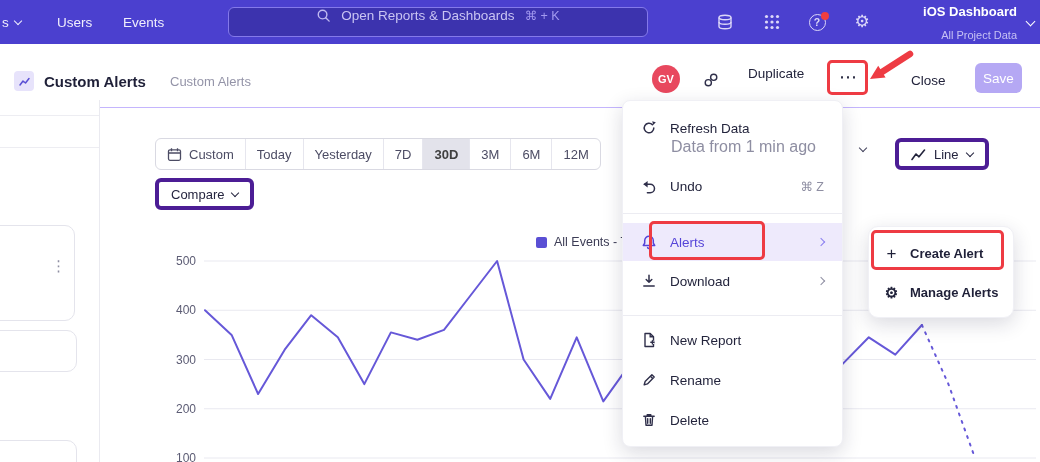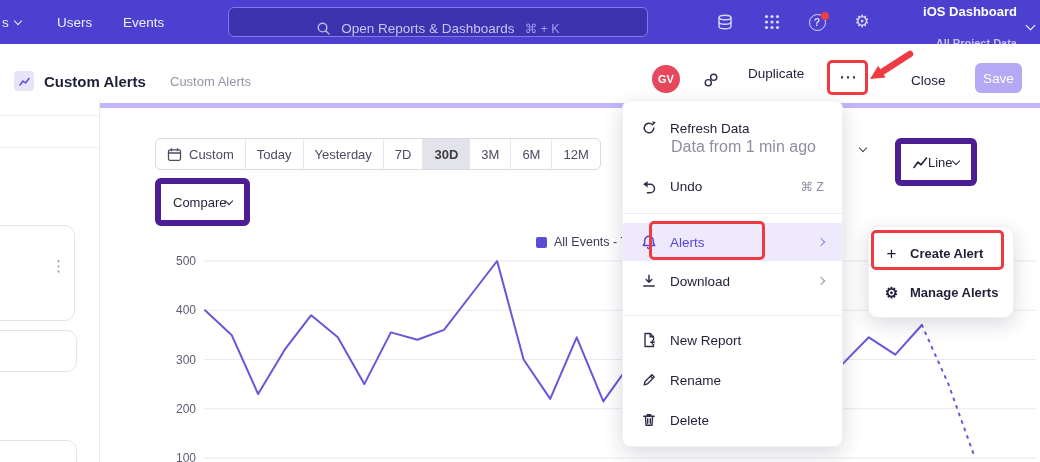--- a/index.html
+++ b/index.html
@@ -5,54 +5,54 @@
   *{margin:0;padding:0;box-sizing:border-box}
   html,body{background:#ffffff}
   body{font-family:"Liberation Sans",sans-serif;}
   .app{position:relative;width:1040px;height:462px;overflow:hidden;background:#fff}
 
   
   .topnav{position:absolute;left:0;top:0;width:100%;height:44px;background:#4b40cf}
   .nav-item{position:absolute;font-size:13.5px;color:#f0eefc;cursor:pointer;display:flex;align-items:center;gap:6px;white-space:nowrap}
   .chev{display:inline-block;width:6px;height:6px;border-right:1.8px solid currentColor;border-bottom:1.8px solid currentColor;transform:rotate(45deg);margin-top:-3px}
   .chev.right{transform:rotate(-45deg);margin-top:0}
-  .searchbar{position:absolute;left:228px;top:7px;width:420px;height:30px;background:#3c33ae;border:1px solid #8479ea;border-radius:6px;display:flex;align-items:flex-end;justify-content:center;gap:10px;color:#c9c4f3;font-size:13.5px;cursor:pointer}
+  .searchbar{position:absolute;left:228px;top:7px;width:420px;height:30px;background:#3c33ae;border:1px solid #8479ea;border-radius:6px;display:flex;align-items:flex-start;justify-content:center;gap:10px;color:#c9c4f3;font-size:13.5px;cursor:pointer}
   .searchbar .shortcut{color:#a39af0;font-size:12.5px}
   .nav-ico{position:absolute;width:18px;height:18px;cursor:pointer;display:flex;align-items:center;justify-content:center}
   .help-circ{width:17px;height:17px;border:1.5px solid #dcd7f8;border-radius:50%;color:#dcd7f8;font-size:10.5px;display:flex;align-items:center;justify-content:center;font-weight:bold;position:relative}
   .red-dot{position:absolute;top:-3px;right:-4px;width:8px;height:8px;background:#f03e3e;border-radius:50%}
   .gear-glyph{font-size:17px;color:#dcd7f8;line-height:1}
   .project{position:absolute;right:6px;top:4px;display:flex;align-items:center;gap:10px;color:#fff;cursor:pointer}
   .proj-txt{text-align:right}
   .proj-title{font-size:13px;font-weight:bold}
-  .proj-sub{font-size:11px;color:#c6c0f4;font-weight:bold;margin-top:18px}
-
-  
-  .header{position:absolute;left:0;top:44px;width:100%;height:64px;background:#fff;border-bottom:5px solid #c4b5fd}
+  .proj-sub{font-size:11px;color:#c6c0f4;font-weight:normal;margin-top:10px}
+
+  
+  .header{position:absolute;left:0;top:44px;width:100%;height:64px;background:#fff;border-bottom:1px solid #c4b5fd}
   .report-icon{position:absolute;left:14px;top:27px;width:20px;height:20px;background:#e7e3fb;border-radius:4px;display:flex;align-items:center;justify-content:center}
   .h-title{position:absolute;left:44px;top:29px;font-size:15px;font-weight:bold;color:#1f2038}
   .h-crumb{position:absolute;left:170px;top:30px;font-size:13px;color:#9494a8}
   .avatar{position:absolute;left:652px;top:21px;width:28px;height:28px;border-radius:50%;background:#e8485e;color:#fff;font-size:11px;font-weight:bold;display:flex;align-items:center;justify-content:center;cursor:pointer}
   .link-btn{position:absolute;left:703px;top:28px;cursor:pointer}
   .txt-btn{position:absolute;font-size:13.5px;color:#23243c;cursor:pointer}
   .more-btn{position:absolute;left:839px;top:22px;font-size:18px;color:#23243c;cursor:pointer;letter-spacing:1px}
   .save-btn{position:absolute;left:975px;top:19px;width:47px;height:30px;background:#b5a8f4;color:#fff;border:none;border-radius:6px;font-size:13.5px;cursor:pointer;font-family:"Liberation Sans",sans-serif}
 
   
   .sidebar{position:absolute;left:0;top:100px;width:100px;height:362px;background:#fff;border-right:1px solid #eaeaf0;z-index:2}
   .sb-line{position:absolute;left:0;width:100%;border-top:1px solid #ededf2}
   .sb-card{position:absolute;left:-22px;border:1px solid #e4e4ec;border-radius:10px;background:#fff}
   .kebab{position:absolute;color:#8f8fa3;font-size:15px;cursor:pointer;line-height:1}
 
   
   .seg{position:absolute;left:155px;top:138px;height:32px;display:flex;align-items:stretch;background:#fff;border:1px solid #d9d9e2;border-radius:6px;overflow:hidden;z-index:3}
   .seg-item{display:flex;align-items:center;gap:7px;padding:0 11px;font-size:13px;color:#4c4c64;border-right:1px solid #e6e6ee;cursor:pointer;white-space:nowrap}
   .seg-item:last-child{border-right:none}
   .seg-item.sel{background:#e3e3eb;color:#404040;font-weight:bold}
-  .btn{position:absolute;height:48px;display:flex;align-items:center;padding:0 12px;background:#fff;border:6px solid #4c1d95;border-radius:6px;font-size:13px;color:#25253f;cursor:pointer;z-index:3}
+  .btn{position:absolute;height:32px;display:flex;align-items:center;gap:8px;padding:0 12px;background:#fff;border:4px solid #4c1d95;border-radius:6px;font-size:13px;color:#25253f;cursor:pointer;z-index:3}
   .ghost-chev{position:absolute;left:860px;top:148px;color:#44445e;z-index:2}
 
   
   .legend{position:absolute;left:536px;top:235px;display:flex;align-items:center;gap:7px;font-size:12.5px;color:#3c3c55;z-index:3}
   .legend .sq{width:11px;height:11px;border-radius:2px;background:#5a4fd4}
   #chart-svg{position:absolute;left:160px;top:100px;z-index:1}
 
   
   .menu{position:absolute;left:622px;top:100px;width:221px;height:347px;background:#fff;border:1px solid #f0f0f5;border-radius:8px;box-shadow:0 6px 20px rgba(25,25,60,.16);z-index:20}
   .m-item{position:absolute;left:0;width:100%;height:38px;display:flex;align-items:center;gap:13px;padding:0 18px;font-size:13.5px;color:#23243c;cursor:pointer}

